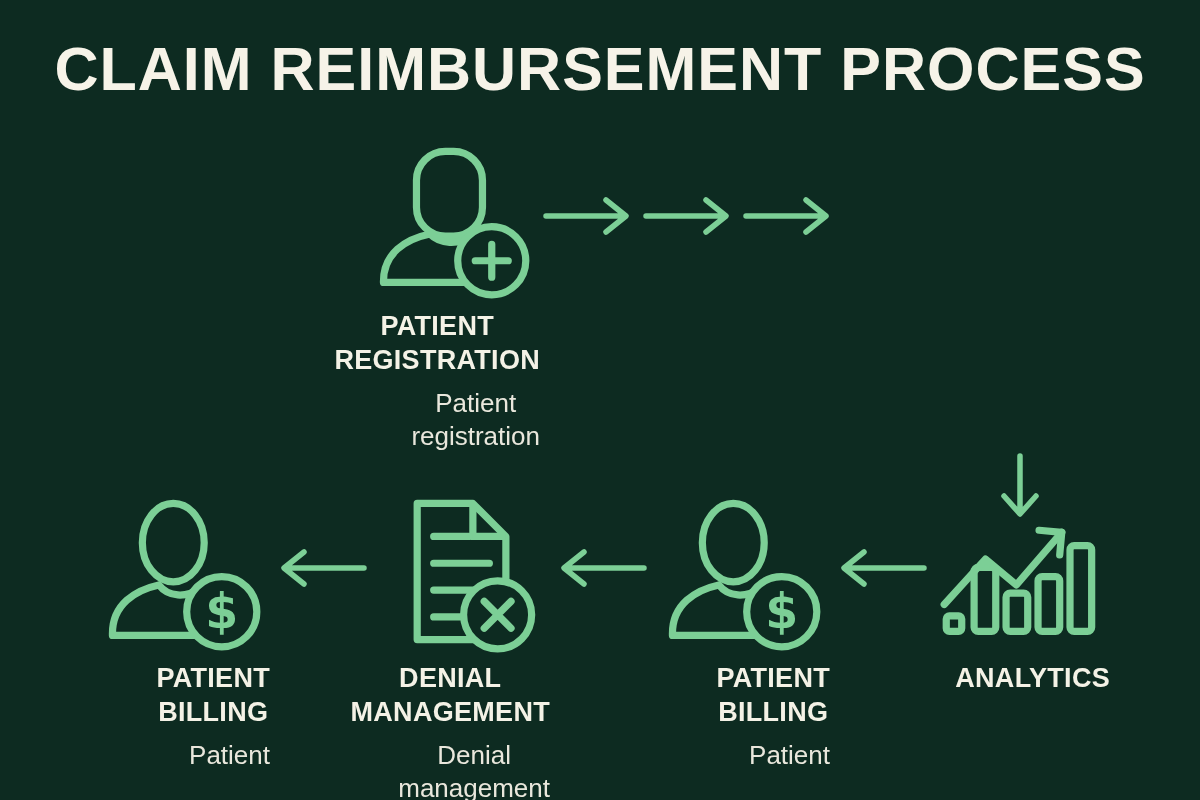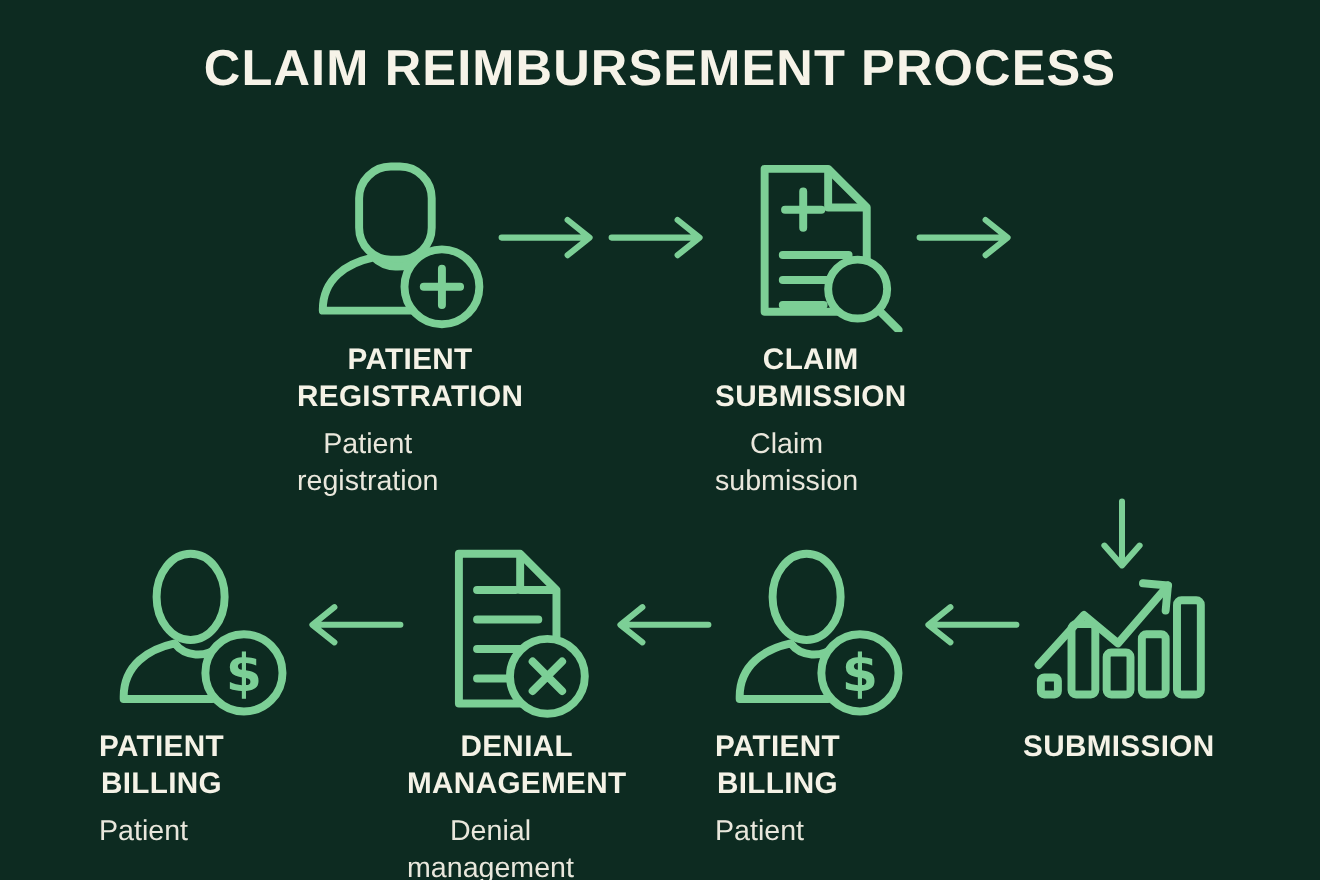--- a/index.html
+++ b/index.html
@@ -4,30 +4,30 @@
 <title>Claim Reimbursement Process</title>
 <style>
   html,body { margin:0; padding:0; background:#0d2b21; }
   .canvas {
     position:relative; width:1200px; height:800px; overflow:hidden;
     background:#0d2b21;
     font-family:"Liberation Sans", sans-serif;
   }
   .diagram-title {
     position:absolute; top:34px; left:0; right:0; margin:0;
-    text-align:center; font-size:46px; font-weight:700;
+    text-align:center; font-size:61px; font-weight:700;
     letter-spacing:1px; color:#f6f3e8;
   }
   .row {
     position:absolute; left:0; width:1200px;
     display:flex; justify-content:center; align-items:flex-start;
   }
   .row-top    { top:136px; }
   .row-bottom { top:488px; }
-  .step { width:180px; display:flex; flex-direction:column; align-items:flex-start; }
+  .step { width:180px; display:flex; flex-direction:column; align-items:flex-end; }
   .icon-box { width:180px; height:166px; display:flex; align-items:center; justify-content:center; }
   .icon-svg { width:165px; height:165px; display:block; }
   .flow-arrow { width:100px; height:44px; margin-top:58px; flex:0 0 100px; }
   .arrow-down { position:absolute; left:998px; top:450px; width:44px; height:74px; }
   .step-label {
     margin-top:8px; font-size:27px; font-weight:700; line-height:1.25;
     letter-spacing:0.3px; color:#f4f2e6; text-align:center;
     white-space:pre-line; width:max-content;
   }
   .step-sublabel {
@@ -128,31 +128,20 @@
 
     <svg class="flow-arrow">
         <use href="#sym-arrow-right"></use>
       </svg>
 
 
     <svg class="flow-arrow">
         <use href="#sym-arrow-right"></use>
       </svg>
 
-    <div class="step">
-      <div class="icon-box">
-        <svg class="icon-svg">
-            <use href="#sym-document-search"></use>
-          </svg>
-      </div>
-      <div class="step-label">CLAIM
-SUBMISSION</div>
-      <div class="step-sublabel">Claim
-submission</div>
-    </div>
 
     <svg class="flow-arrow">
         <use href="#sym-arrow-right"></use>
       </svg>
 
 
   </div>
 
   <svg class="arrow-down">
       <use href="#sym-arrow-down"></use>
@@ -205,18 +194,18 @@
     <svg class="flow-arrow">
         <use href="#sym-arrow-left"></use>
       </svg>
 
     <div class="step">
       <div class="icon-box">
         <svg class="icon-svg">
             <use href="#sym-bar-chart-arrow"></use>
           </svg>
       </div>
-      <div class="step-label">SUBMISSION</div>
+      <div class="step-label">ANALYTICS</div>
       <div class="step-sublabel"></div>
     </div>
 
   </div>
 </div>
 
 </body></html>

